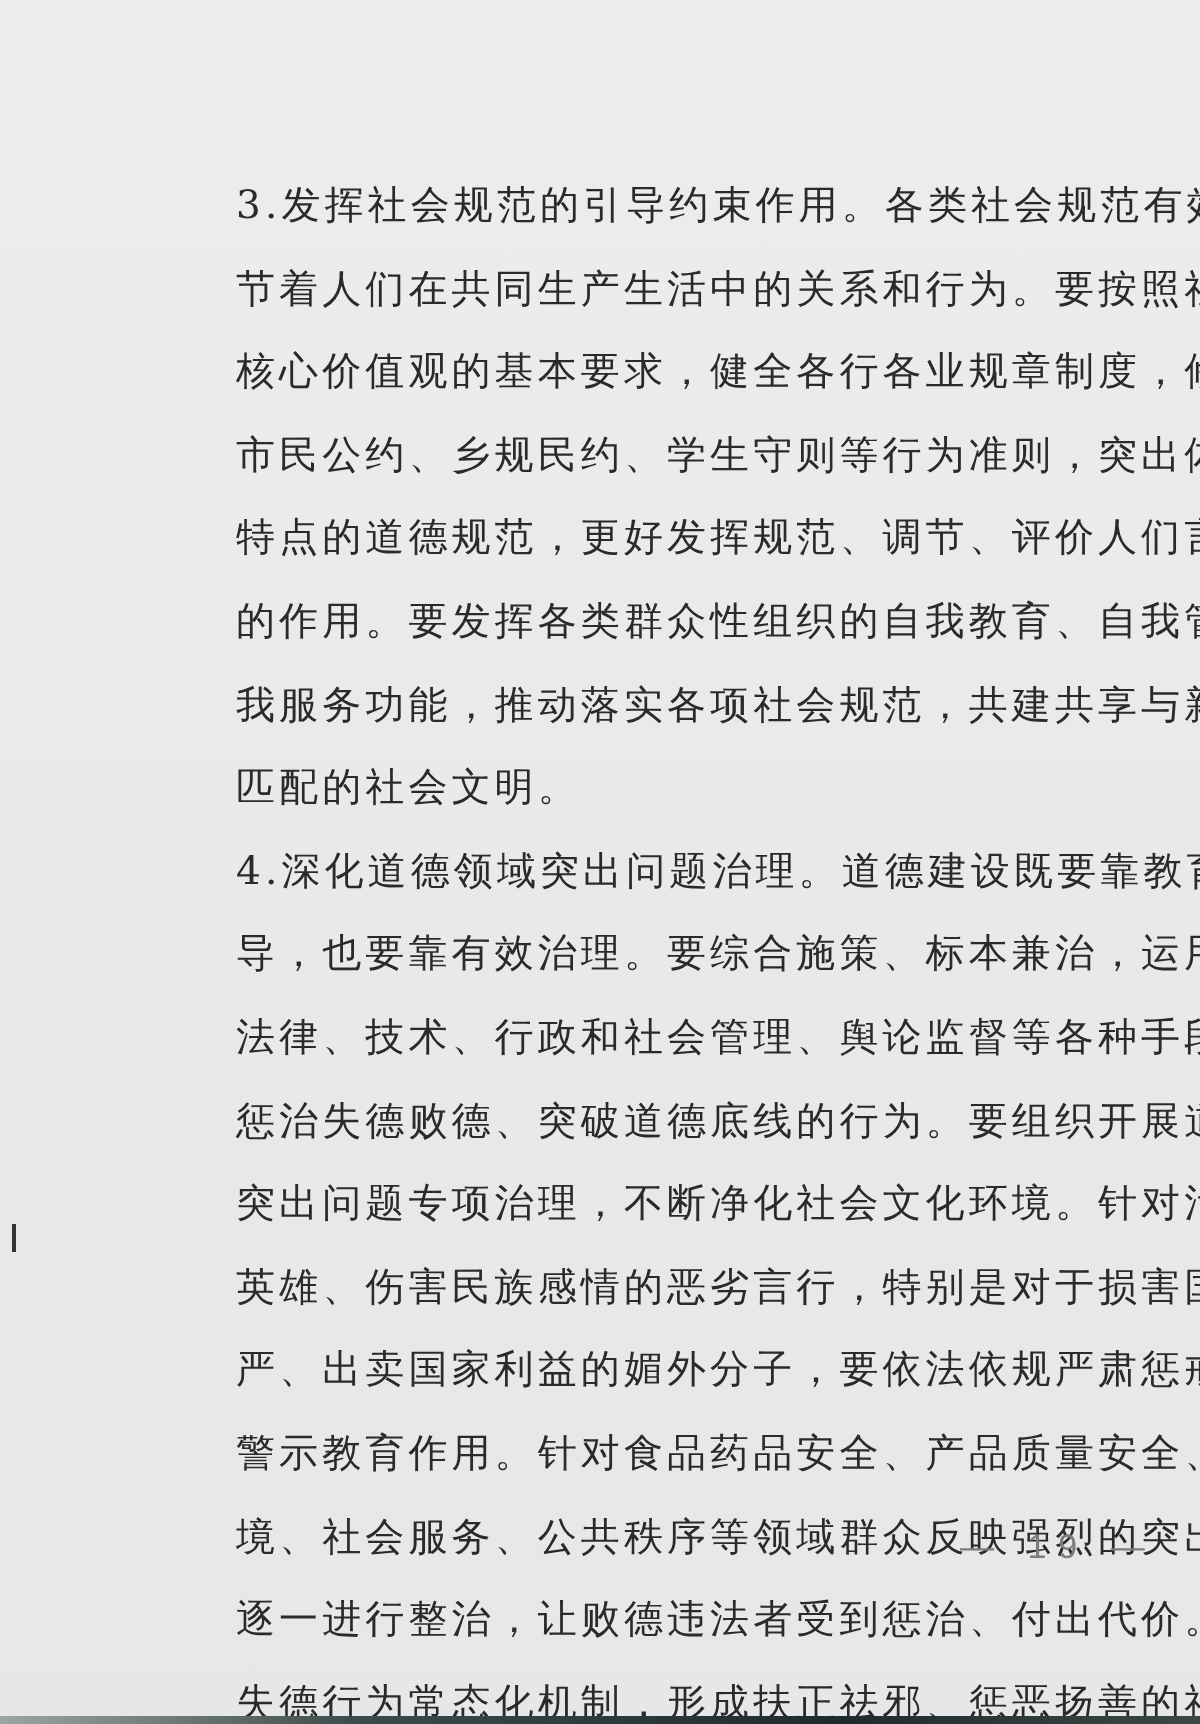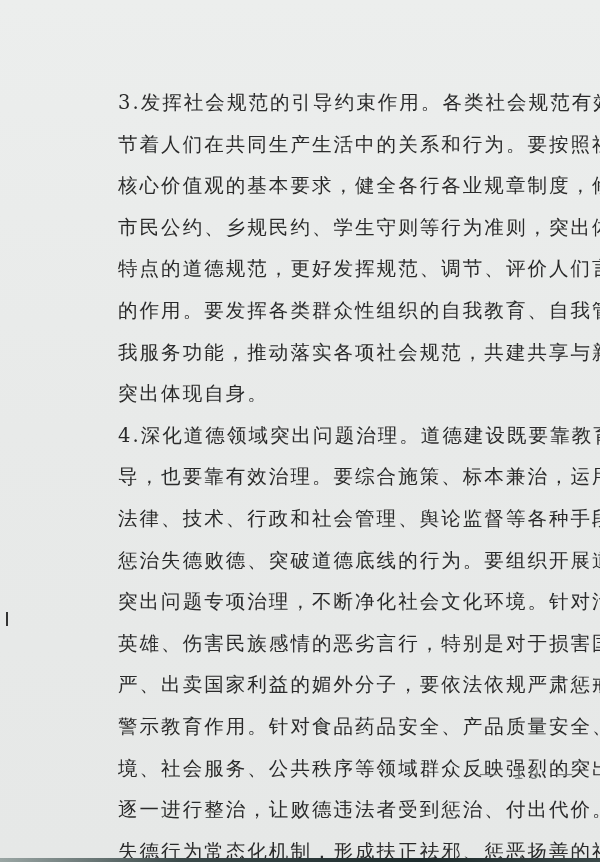--- a/index.html
+++ b/index.html
@@ -47,21 +47,21 @@
   <div class="text-block">
 
     <p class="para">
       <span class="line" style="text-indent:2em">3.发挥社会规范的引导约束作用。各类社会规范有效调</span>
       <span class="line">节着人们在共同生产生活中的关系和行为。要按照社会主义</span>
       <span class="line">核心价值观的基本要求，健全各行各业规章制度，修订完善</span>
       <span class="line">市民公约、乡规民约、学生守则等行为准则，突出体现自身</span>
       <span class="line">特点的道德规范，更好发挥规范、调节、评价人们言行举止</span>
       <span class="line">的作用。要发挥各类群众性组织的自我教育、自我管理、自</span>
       <span class="line">我服务功能，推动落实各项社会规范，共建共享与新时代相</span>
-      <span class="line">突出体现自身。</span>
+      <span class="line">匹配的社会文明。</span>
     </p>
 
     <p class="para">
       <span class="line" style="text-indent:2em">4.深化道德领域突出问题治理。道德建设既要靠教育倡</span>
       <span class="line">导，也要靠有效治理。要综合施策、标本兼治，运用经济、</span>
       <span class="line">法律、技术、行政和社会管理、舆论监督等各种手段，有力</span>
       <span class="line">惩治失德败德、突破道德底线的行为。要组织开展道德领域</span>
       <span class="line">突出问题专项治理，不断净化社会文化环境。针对污蔑诋毁</span>
       <span class="line">英雄、伤害民族感情的恶劣言行，特别是对于损害国家尊</span>
       <span class="line">严、出卖国家利益的媚外分子，要依法依规严肃惩戒，发挥</span>

